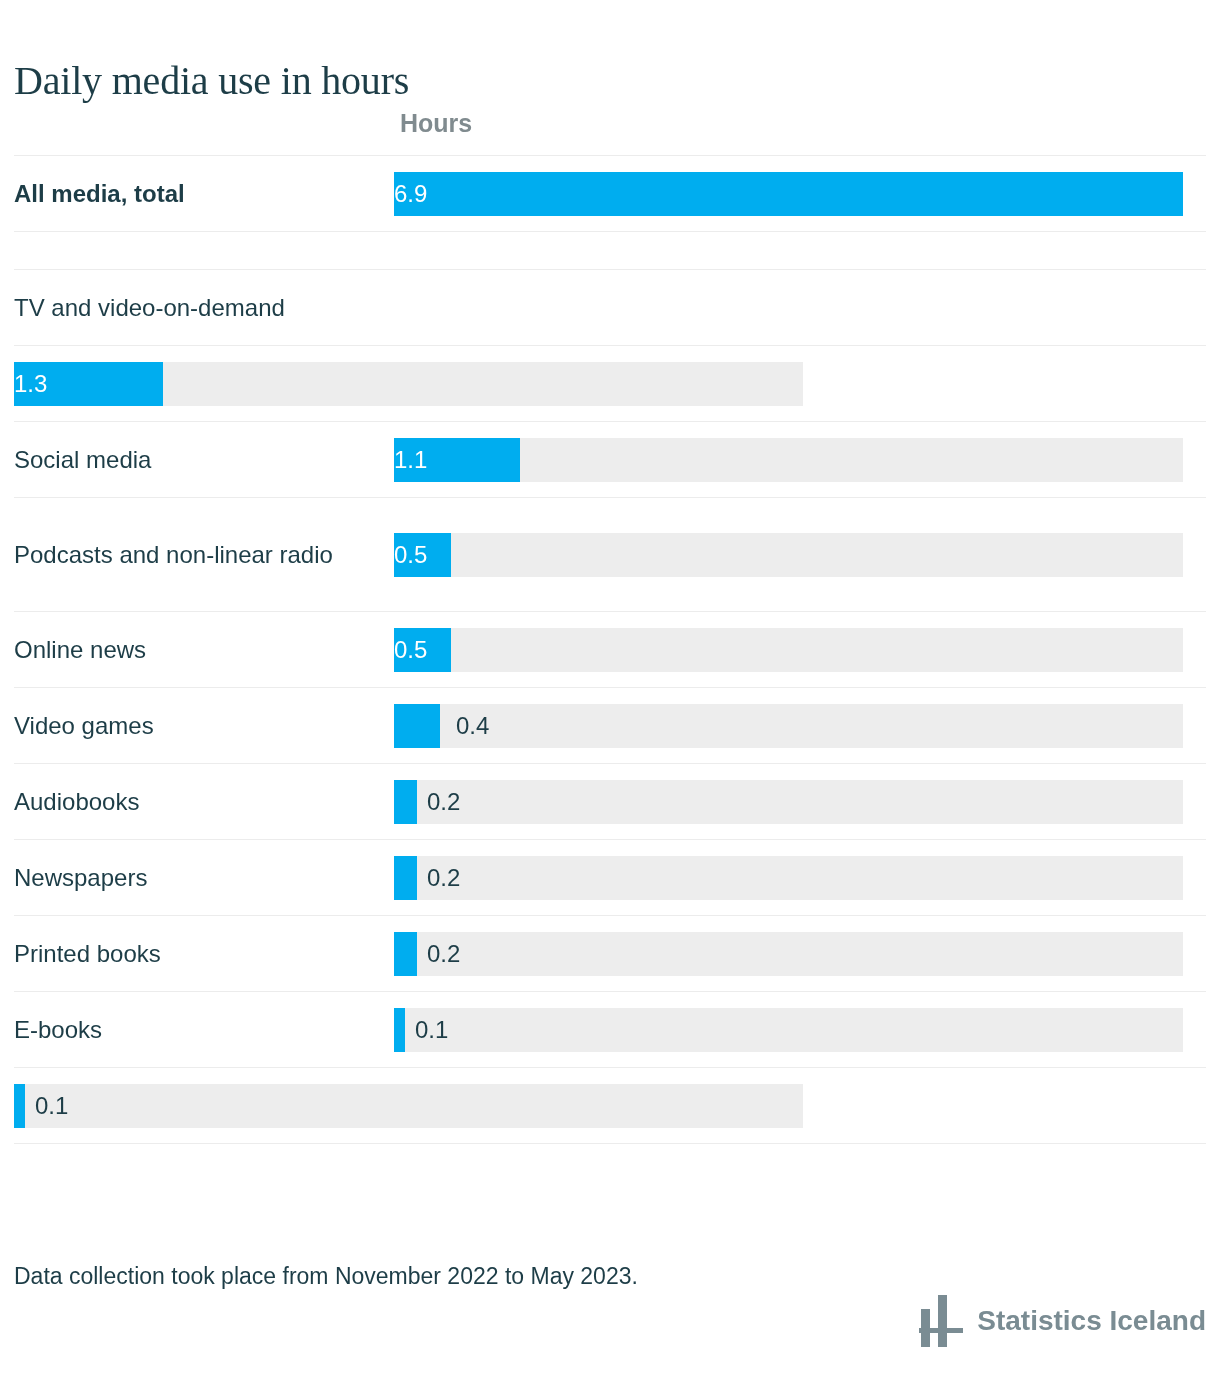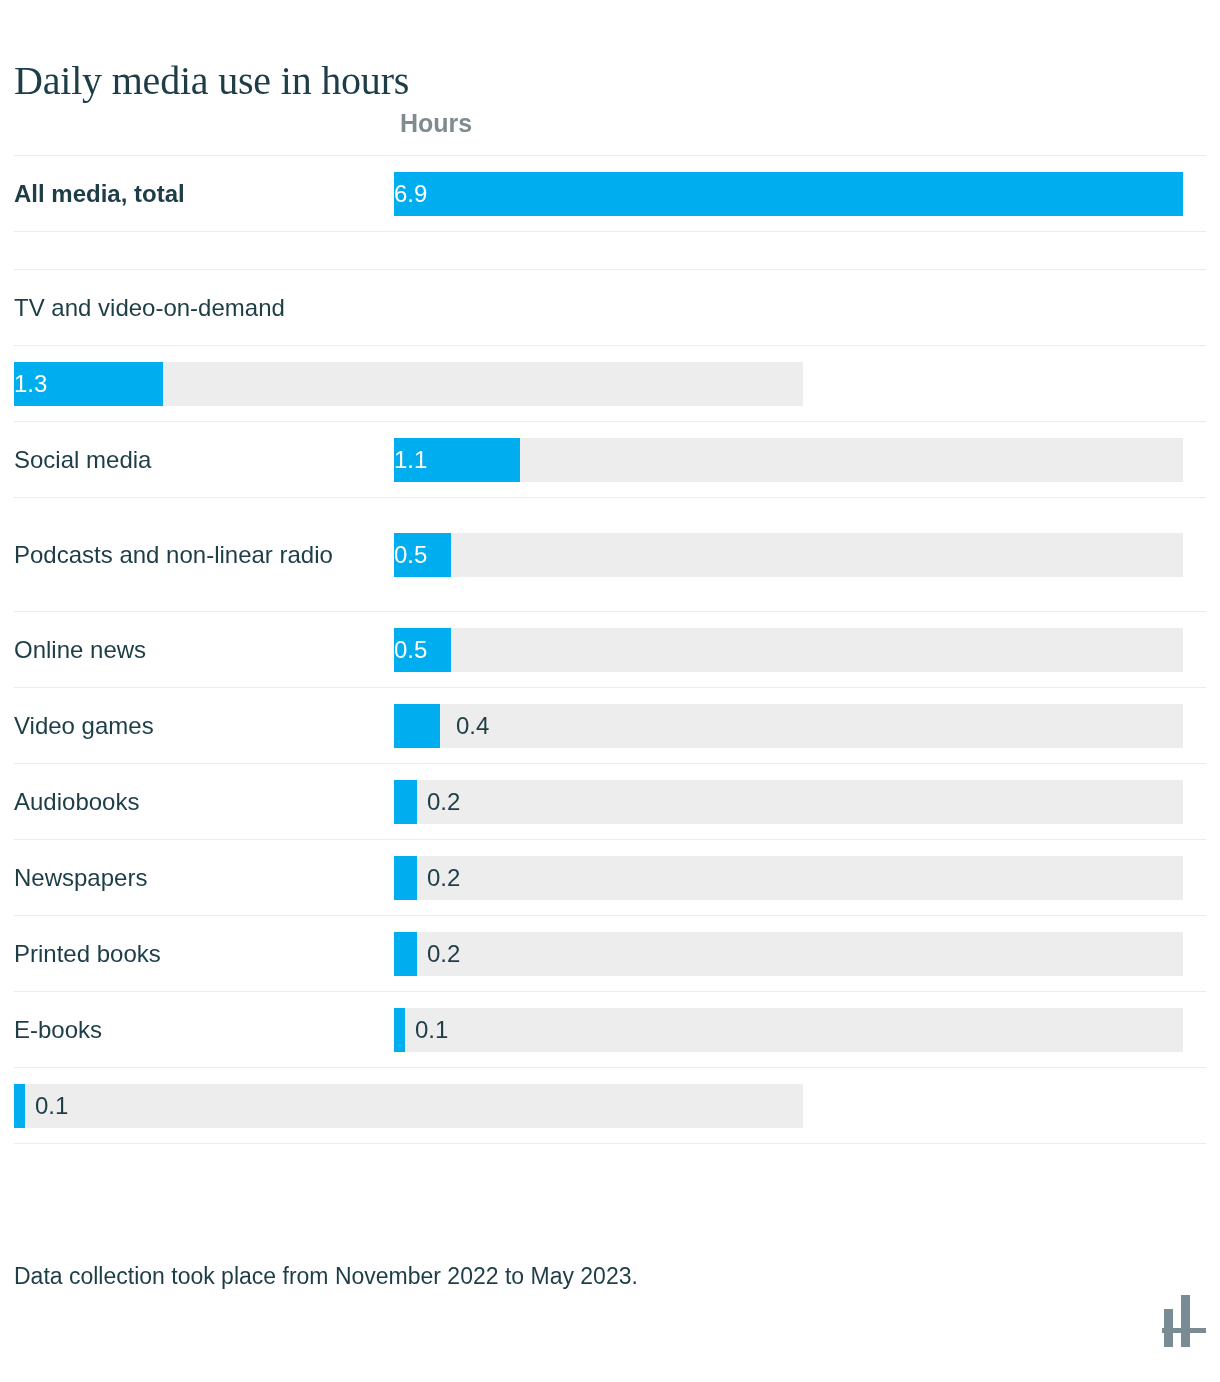--- a/index.html
+++ b/index.html
@@ -263,15 +263,16 @@
   <div class="footnote">Data collection took place from November 2022 to May 2023.</div>
 
   <div class="logo">
     <span class="logo-mark">
       <svg class="logo-mark" viewBox="0 0 44 52" xmlns="http://www.w3.org/2000/svg" aria-hidden="true">
         <rect x="2" y="14" width="9" height="38" fill="#7a8c93"></rect>
         <rect x="19" y="0" width="9" height="52" fill="#7a8c93"></rect>
         <rect x="0" y="33" width="44" height="5" fill="#7a8c93"></rect>
       </svg>
     </span>
+    <span class="logo-text">Statistics Iceland</span>
   </div>
 
 </div>
 
 </body></html>

